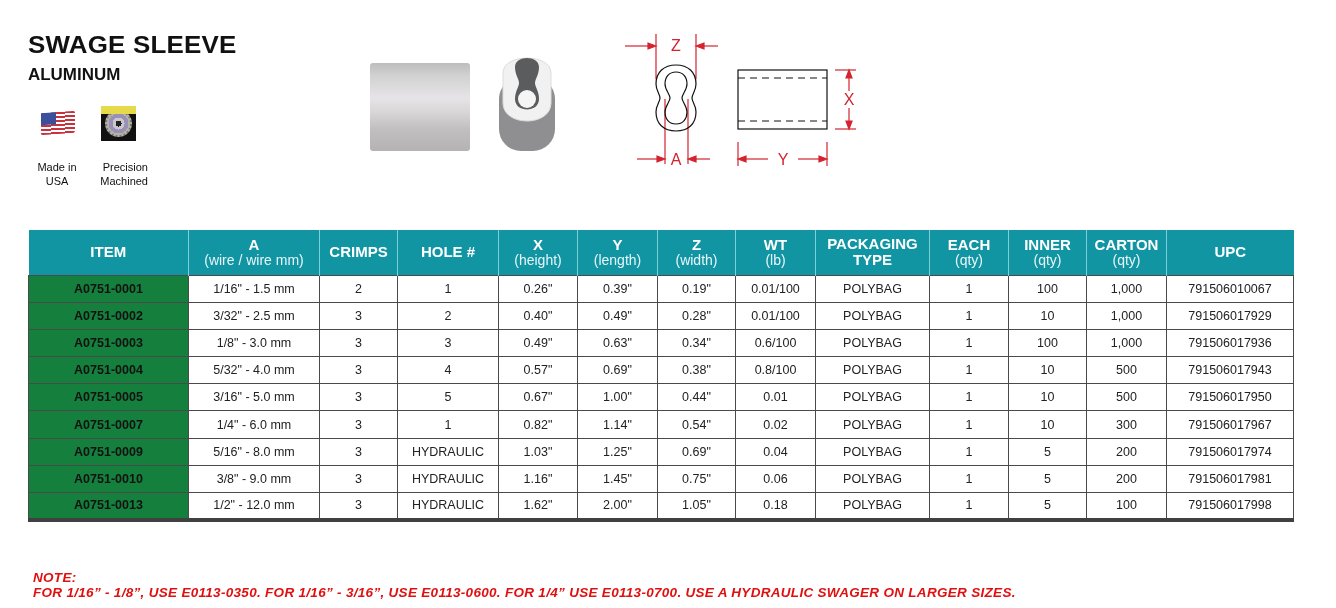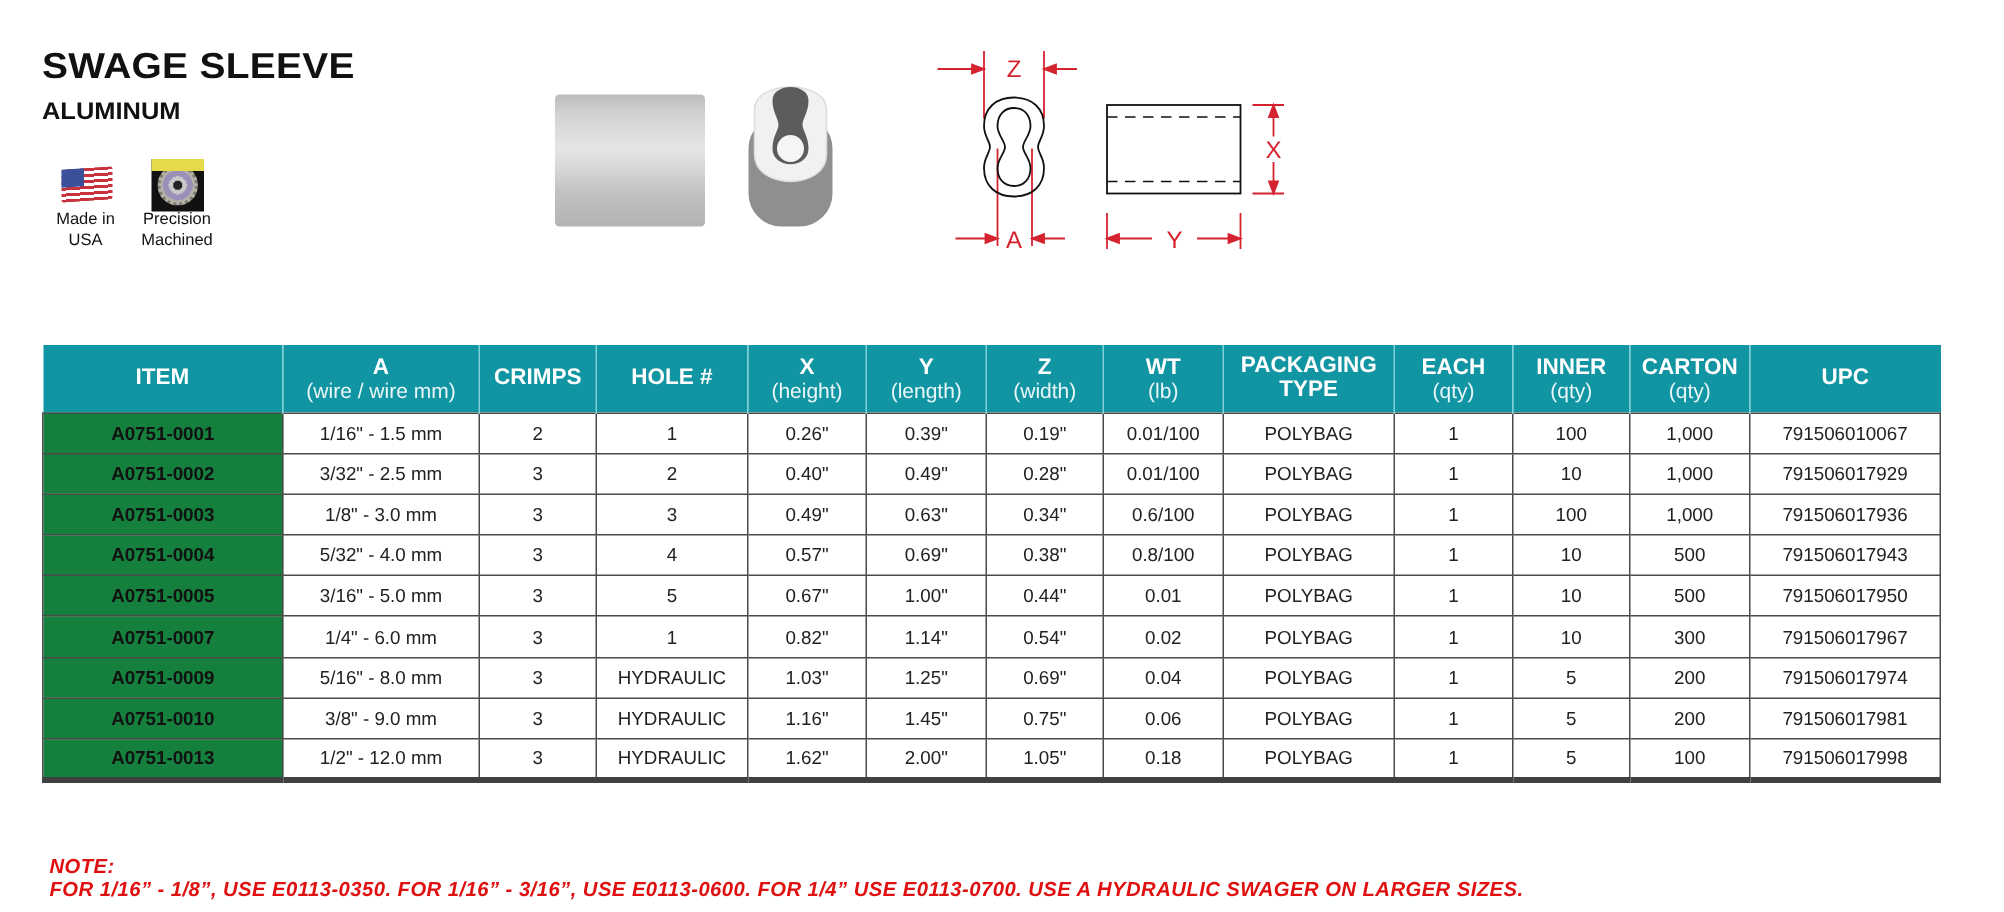--- a/index.html
+++ b/index.html
@@ -4,23 +4,23 @@
   <style>
     * { box-sizing: border-box; margin: 0; padding: 0; }
     html, body { width: 1336px; height: 608px; background: #ffffff; overflow: hidden; }
     body { position: relative; font-family: "Liberation Sans", sans-serif; color: #222; }
 
     .title { position: absolute; left: 28px; top: 31px; font-size: 24px; font-weight: bold; color: #111; letter-spacing: 0.2px; transform: scaleX(1.08); transform-origin: left top; }
     .subtitle { position: absolute; left: 28px; top: 66px; font-size: 16px; font-weight: bold; color: #111; transform: scaleX(1.06); transform-origin: left top; }
 
     .badge { position: absolute; top: 106px; width: 60px; text-align: center; }
     .badge .icon-box { width: 36px; height: 32px; margin: 0 auto; position: relative; }
-    .badge .label { font-size: 11px; line-height: 14px; color: #111; margin-top: 1px; }
+    .badge .label { font-size: 11px; line-height: 14px; color: #111; margin-top: 22px; }
     .badge.usa { left: 27px; }
-    .badge.precision { left: 88px; }
+    .badge.precision { left: 88px; text-align: right; }
 
     .flag { position: absolute; left: 2px; top: 6px; width: 34px; height: 22px; transform: skewY(-4deg);
       background: repeating-linear-gradient(to bottom, #c8323c 0 2px, #ffffff 2px 4px); border-radius: 2px; }
     .flag::before { content: ""; position: absolute; left: 0; top: 0; width: 15px; height: 12px; background: #3c4f9a; }
 
     .gear-badge { position: absolute; left: 1px; top: 0; width: 35px; height: 35px; background: #111; border-top: 8px solid #e6d94a; overflow: hidden; }
     .gear { position: absolute; left: 4px; top: -4px; width: 27px; height: 27px; border-radius: 50%; background: radial-gradient(circle, #222 0 3px, #c8c8c8 3px 6px, #9a8fb8 6px 10px, #b5b3a8 10px 14px); border: 2px dotted #7c7a6e; }
 
     .photo { position: absolute; }
     .sleeve-side { left: 370px; top: 63px; width: 100px; height: 88px; border-radius: 3px;

